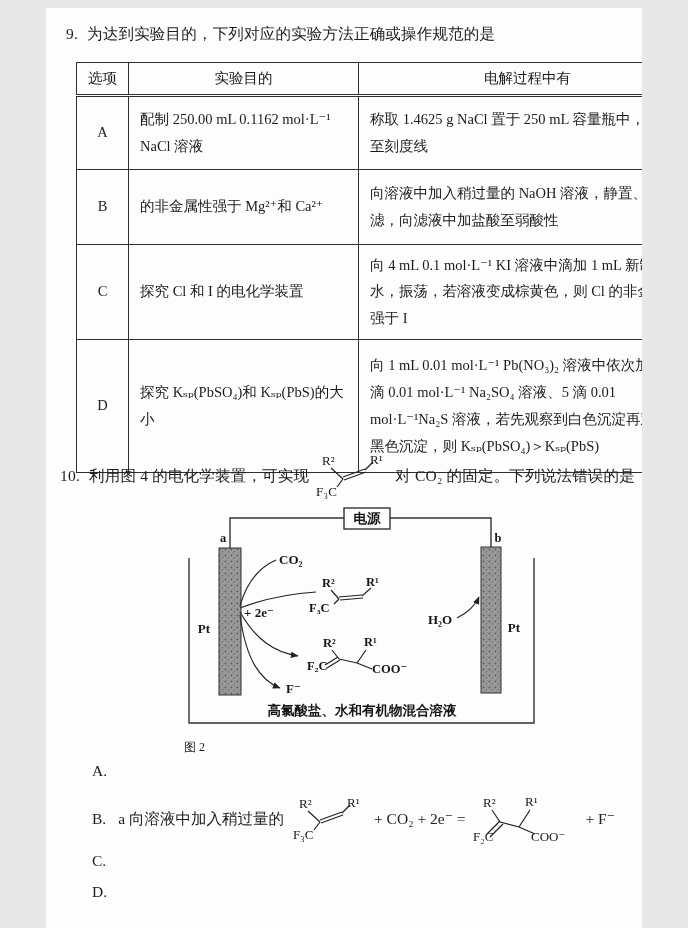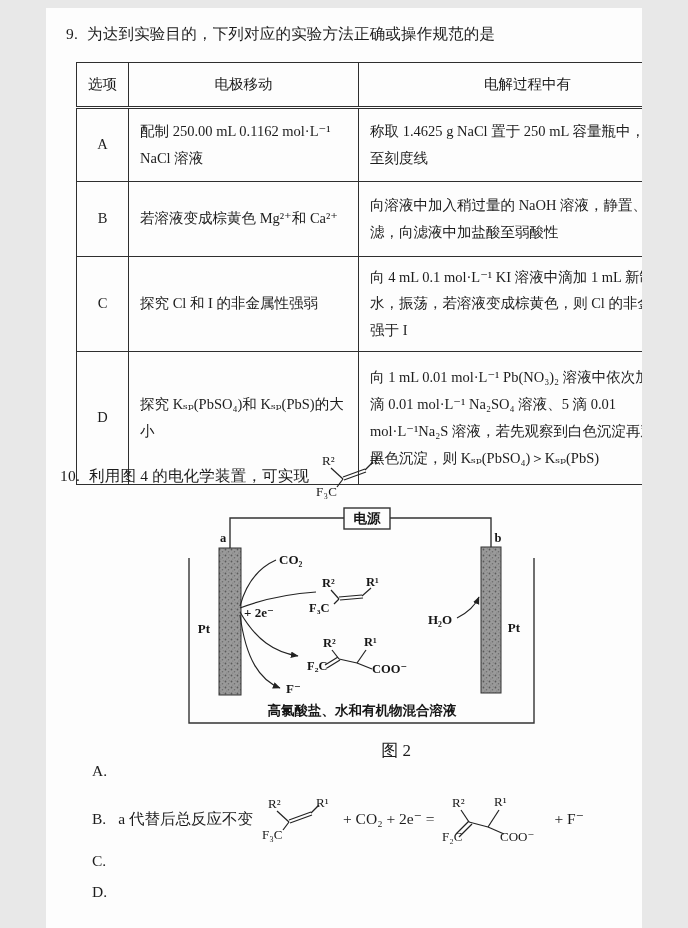--- a/index.html
+++ b/index.html
@@ -12,31 +12,31 @@
   .q9-stem{left:20px;top:16px;}
   .q-num{margin-right:9px;}
   table.exp{
     position:absolute;left:30px;top:54px;width:620px;
     border-collapse:collapse;table-layout:fixed;
   }
   table.exp th,table.exp td{
     border:1.4px solid #2f2f2f;font-size:14.5px;font-weight:normal;
     padding:5px 11px;vertical-align:middle;line-height:1.85;
   }
-  table.exp thead th{height:20px;padding:8px 4px;text-align:center;border-bottom:3px double #2f2f2f;}
+  table.exp thead th{height:20px;padding:2px 4px;text-align:center;border-bottom:3px double #2f2f2f;}
   td.opt-cell{text-align:center;}
   tr.row-a td{height:62px;}
   tr.row-b td{height:64px;}
   tr.row-c td{height:84px;}
   tr.row-d td{height:122px;}
   .q10-stem{left:14px;top:444px;display:flex;align-items:center;}
   .q10-stem .seg{white-space:nowrap;}
   .inline-struct{margin:0 6px;}
   .figure{position:absolute;left:130px;top:492px;font-weight:bold;}
-  .fig-caption{position:absolute;left:138px;top:731px;width:424px;text-align:center;font-size:17px;}
+  .fig-caption{position:absolute;left:138px;top:731px;width:424px;text-align:left;font-size:12px;}
   .options{position:absolute;left:46px;top:754px;width:636px;}
   .option{display:flex;align-items:center;font-size:15.5px;margin-bottom:13px;white-space:nowrap;}
   .option .opt-label{margin-right:10px;}
   .option-b{margin-bottom:7px;margin-top:2px;}
   .option-b .seg{margin:0 2px;}
   svg text{fill:#161616;}
   svg .bond{stroke:#222;stroke-width:1.2;fill:none;}
   svg .wire{stroke:#333;stroke-width:1.4;fill:none;}
   svg .curve{stroke:#222;stroke-width:1.1;fill:none;}
   svg .cjk{font-size:13.5px;}
@@ -52,38 +52,38 @@
 
   <table class="exp">
     <colgroup>
         <col style="width:52px">
         <col style="width:230px">
         <col style="width:338px">
       </colgroup>
     <thead>
       <tr>
         <th>选项</th>
-        <th>电极移动</th>
+        <th>实验目的</th>
         <th>电解过程中有</th>
       </tr>
     </thead>
     <tbody>
       <tr class="row-a">
         <td class="opt-cell">A</td>
         <td>配制 250.00 mL 0.1162 mol·L⁻¹ NaCl 溶液</td>
         <td>称取 1.4625 g NaCl 置于 250 mL 容量瓶中，加水至刻度线</td>
       </tr>
       <tr class="row-b">
         <td class="opt-cell">B</td>
-        <td>若溶液变成棕黄色 Mg²⁺和 Ca²⁺</td>
+        <td>的非金属性强于 Mg²⁺和 Ca²⁺</td>
         <td>向溶液中加入稍过量的 NaOH 溶液，静置、过滤，向滤液中加盐酸至弱酸性</td>
       </tr>
       <tr class="row-c">
         <td class="opt-cell">C</td>
-        <td>探究 Cl 和 I 的非金属性强弱</td>
+        <td>探究 Cl 和 I 的电化学装置</td>
         <td>向 4 mL 0.1 mol·L⁻¹ KI 溶液中滴加 1 mL 新制的氯水，振荡，若溶液变成棕黄色，则 Cl 的非金属性强于 I</td>
       </tr>
       <tr class="row-d">
         <td class="opt-cell">D</td>
         <td>探究 Kₛₚ(PbSO₄)和 Kₛₚ(PbS)的大小</td>
         <td>向 1 mL 0.01 mol·L⁻¹ Pb(NO₃)₂ 溶液中依次加入 5 滴 0.01 mol·L⁻¹ Na₂SO₄ 溶液、5 滴 0.01 mol·L⁻¹Na₂S 溶液，若先观察到白色沉淀再观察到黑色沉淀，则 Kₛₚ(PbSO₄)＞Kₛₚ(PbS)</td>
       </tr>
     </tbody>
   </table>
 
@@ -93,20 +93,21 @@
     <svg class="inline-struct" width="74" height="48" viewBox="0 0 74 48">
       <text x="7" y="13" font-size="13">R²</text>
       <text x="1" y="44" font-size="13">F₃C</text>
       <text x="55" y="12" font-size="13">R¹</text>
       <line class="bond" x1="16" y1="16" x2="28" y2="27"></line>
       <line class="bond" x1="22" y1="35" x2="28" y2="27"></line>
       <line class="bond" x1="28" y1="25" x2="50" y2="17"></line>
       <line class="bond" x1="29" y1="28" x2="51" y2="20"></line>
       <line class="bond" x1="50" y1="18" x2="58" y2="10"></line>
     </svg>
+    <span class="seg">对 CO₂ 的固定。下列说法错误的是</span>
   </div>
 
   <div class="figure">
     <svg width="424" height="240" viewBox="0 0 424 240">
       <defs>
         <marker id="ah" markerWidth="9" markerHeight="8" refX="6.5" refY="3" orient="auto">
           <path d="M0,0 L7,3 L0,6 Z" fill="#222"></path>
         </marker>
         <pattern id="elec" width="6" height="6" patternUnits="userSpaceOnUse">
           <rect width="6" height="6" fill="#9a9a9a"></rect>
@@ -174,21 +175,21 @@
   <div class="fig-caption">图 2</div>
 
   <div class="options">
 
     <div class="option">
       <span class="opt-label">A.</span>
     </div>
 
     <div class="option option-b">
       <span class="opt-label">B.</span>
-      <span class="seg">a 代替后总反应不变</span>
+      <span class="seg">a 向溶液中加入稍过量的</span>
       <svg class="inline-struct" width="74" height="48" viewBox="0 0 74 48">
         <text x="7" y="13" font-size="13">R²</text>
         <text x="1" y="44" font-size="13">F₃C</text>
         <text x="55" y="12" font-size="13">R¹</text>
         <line class="bond" x1="16" y1="16" x2="28" y2="27"></line>
         <line class="bond" x1="22" y1="35" x2="28" y2="27"></line>
         <line class="bond" x1="28" y1="25" x2="50" y2="17"></line>
         <line class="bond" x1="29" y1="28" x2="51" y2="20"></line>
         <line class="bond" x1="50" y1="18" x2="58" y2="10"></line>
       </svg>

